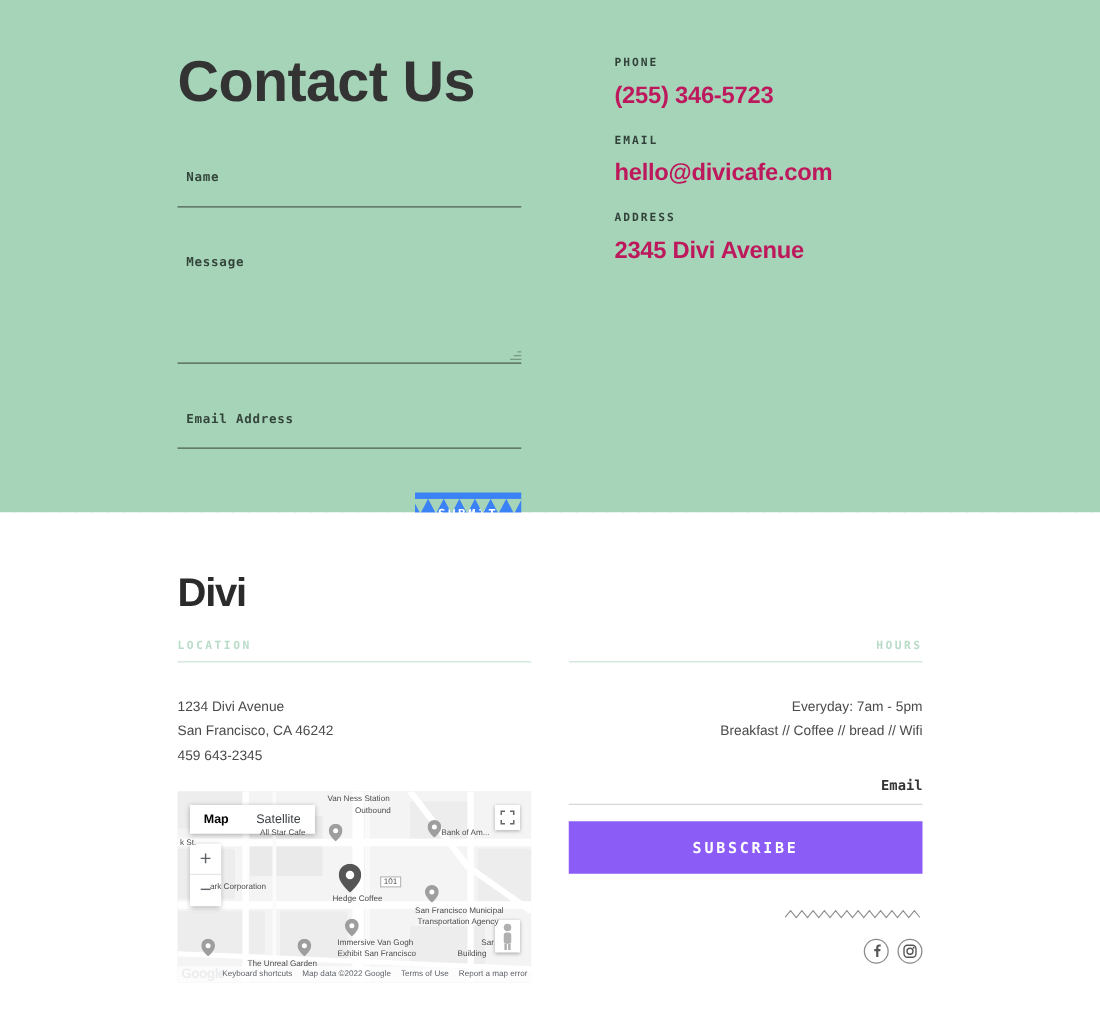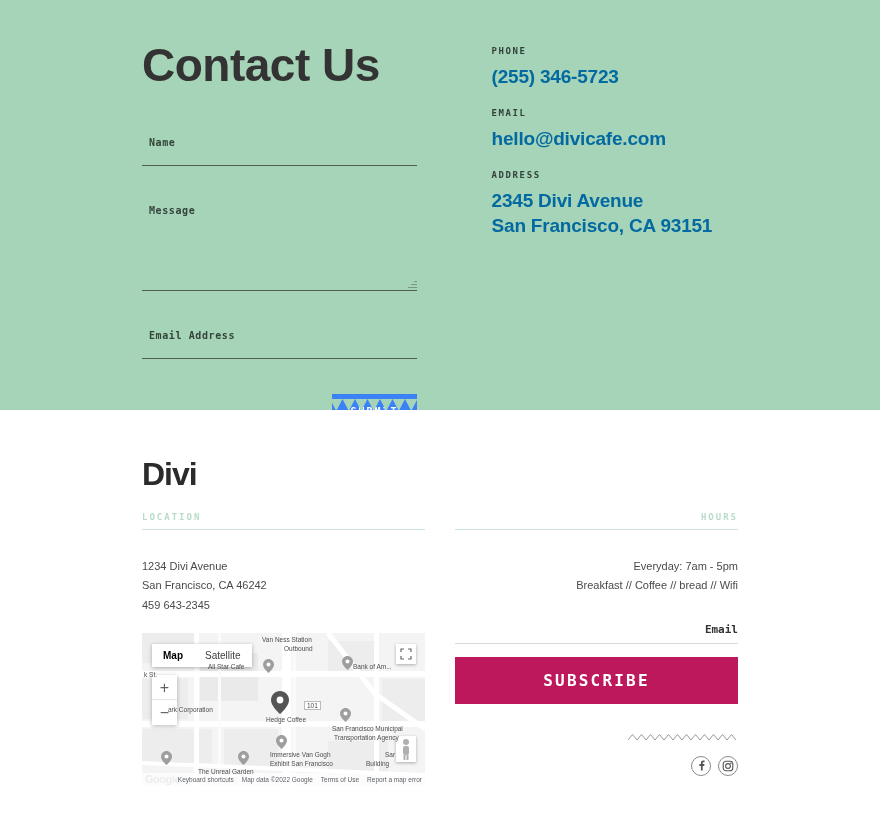--- a/index.html
+++ b/index.html
@@ -95,21 +95,21 @@
     font-family: "DejaVu Sans Mono", monospace;
     font-size: 9px;
     font-weight: bold;
     letter-spacing: 1.6px;
     color: #32423a;
     margin-bottom: 8px;
   }
   .info-value {
     font-size: 19px;
     font-weight: bold;
-    color: #0369a1;
+    color: #be185d;
     line-height: 1.32;
     letter-spacing: -0.2px;
   }
 
   
   .zigzag-edge {
     position: absolute;
     left: 0;
     bottom: -1px;
     width: 880px;
@@ -274,25 +274,25 @@
   .sub-field span {
     font-family: "DejaVu Sans Mono", monospace;
     font-size: 11px;
     font-weight: bold;
     color: #333333;
   }
   .subscribe-button {
     display: block;
     width: 100%;
     margin-top: 13px;
-    background: #be185d;
+    background: #8b5cf6;
     color: #ffffff;
     border: none;
     font-family: "DejaVu Sans Mono", monospace;
-    font-size: 16px;
+    font-size: 12px;
     font-weight: bold;
     letter-spacing: 2.2px;
     padding: 14px 0;
     cursor: pointer;
   }
 
   .zig-line { margin-top: 24px; text-align: right; }
 
   .socials {
     margin-top: 10px;
@@ -351,21 +351,20 @@
 
       <div class="info-block">
         <div class="info-label">EMAIL</div>
         <div class="info-value">hello@divicafe.com</div>
       </div>
 
       <div class="info-block">
         <div class="info-label">ADDRESS</div>
         <div class="info-value">
           <div>2345 Divi Avenue</div>
-          <div>San Francisco, CA 93151</div>
         </div>
       </div>
 
     </div>
   </div>
 
   <svg class="zigzag-edge" viewBox="0 0 880 12" preserveAspectRatio="none">
     <path d="M0 0 H880 V0 L873.75 12 L867.5 0 L861.25 12 L855 0 L848.75 12 L842.5 0 L836.25 12 L830 0 L823.75 12 L817.5 0 L811.25 12 L805 0 L798.75 12 L792.5 0 L786.25 12 L780 0 L773.75 12 L767.5 0 L761.25 12 L755 0 L748.75 12 L742.5 0 L736.25 12 L730 0 L723.75 12 L717.5 0 L711.25 12 L705 0 L698.75 12 L692.5 0 L686.25 12 L680 0 L673.75 12 L667.5 0 L661.25 12 L655 0 L648.75 12 L642.5 0 L636.25 12 L630 0 L623.75 12 L617.5 0 L611.25 12 L605 0 L598.75 12 L592.5 0 L586.25 12 L580 0 L573.75 12 L567.5 0 L561.25 12 L555 0 L548.75 12 L542.5 0 L536.25 12 L530 0 L523.75 12 L517.5 0 L511.25 12 L505 0 L498.75 12 L492.5 0 L486.25 12 L480 0 L473.75 12 L467.5 0 L461.25 12 L455 0 L448.75 12 L442.5 0 L436.25 12 L430 0 L423.75 12 L417.5 0 L411.25 12 L405 0 L398.75 12 L392.5 0 L386.25 12 L380 0 L373.75 12 L367.5 0 L361.25 12 L355 0 L348.75 12 L342.5 0 L336.25 12 L330 0 L323.75 12 L317.5 0 L311.25 12 L305 0 L298.75 12 L292.5 0 L286.25 12 L280 0 L273.75 12 L267.5 0 L261.25 12 L255 0 L248.75 12 L242.5 0 L236.25 12 L230 0 L223.75 12 L217.5 0 L211.25 12 L205 0 L198.75 12 L192.5 0 L186.25 12 L180 0 L173.75 12 L167.5 0 L161.25 12 L155 0 L148.75 12 L142.5 0 L136.25 12 L130 0 L123.75 12 L117.5 0 L111.25 12 L105 0 L98.75 12 L92.5 0 L86.25 12 L80 0 L73.75 12 L67.5 0 L61.25 12 L55 0 L48.75 12 L42.5 0 L36.25 12 L30 0 L23.75 12 L17.5 0 L11.25 12 L5 0 L0 9 Z" fill="#a6d4b8"></path>
   </svg>
 </section>

